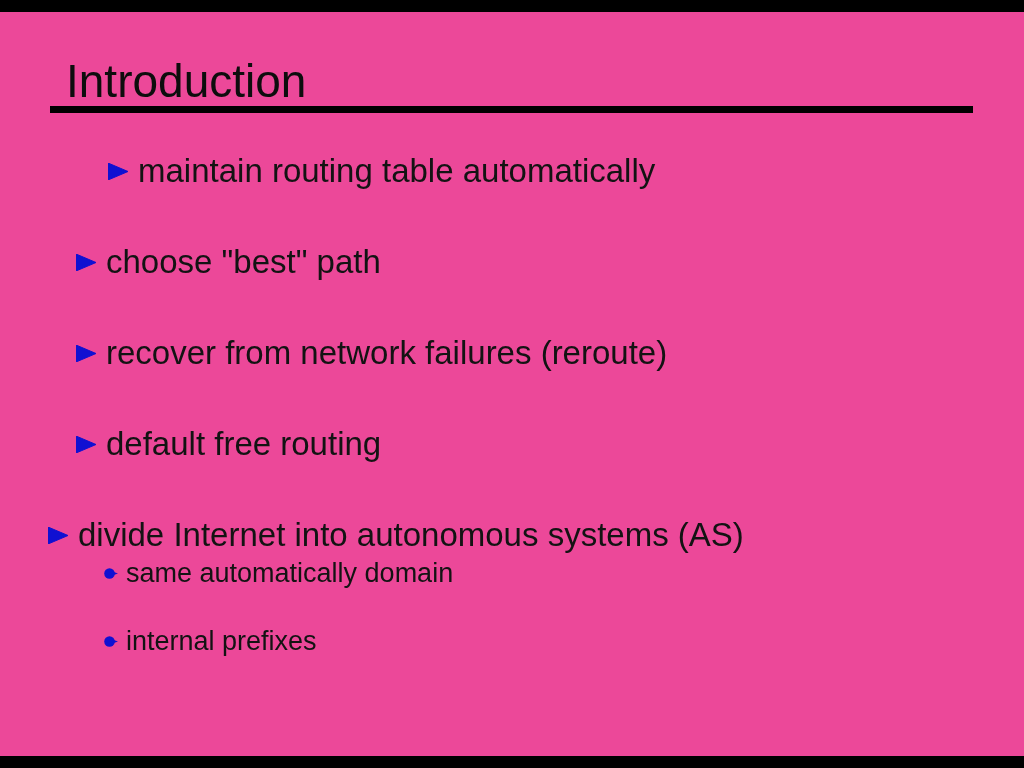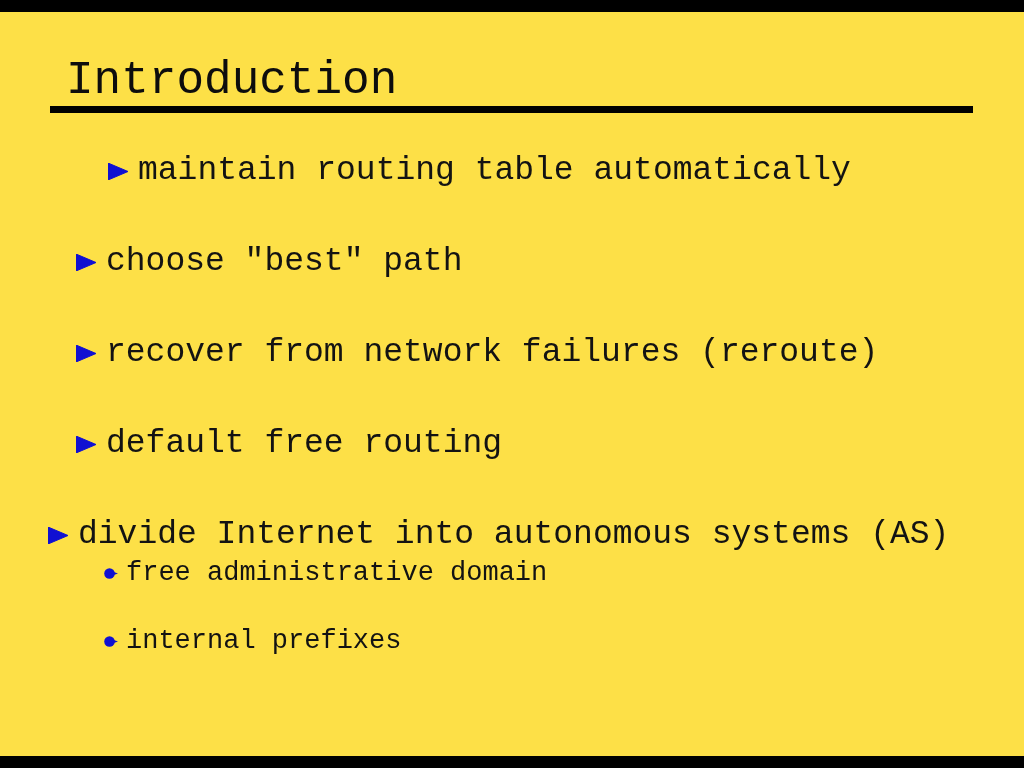--- a/index.html
+++ b/index.html
@@ -4,23 +4,23 @@
 <style>
   html, body {
     margin: 0;
     padding: 0;
     background: #ffffff;
   }
   .slide {
     position: relative;
     width: 1024px;
     height: 768px;
-    background: #fde047;
+    background: #ec4899;
     overflow: hidden;
-    font-family: Liberation Mono, monospace;
+    font-family: Liberation Sans, sans-serif;
     color: #111111;
   }
   .edge-bar {
     position: absolute;
     left: 0;
     width: 1024px;
     height: 12px;
     background: #000000;
   }
   .edge-bar.top { top: 0; }
@@ -141,21 +141,21 @@
       <polygon points="0,0 20,8.5 0,17" fill="#1010d2" stroke="#1010d2" stroke-width="1" stroke-linejoin="round"></polygon>
     </svg>
     <span class="btext">divide Internet into autonomous systems (AS)</span>
   </div>
 
   <div class="sub-row sub-1">
     <svg class="dot" viewBox="0 0 15 11">
       <polygon points="7,3 14,5.5 7,8" fill="#1010d2"></polygon>
       <circle cx="5.5" cy="5.5" r="5.3" fill="#1010d2"></circle>
     </svg>
-    <span class="stext">free administrative domain</span>
+    <span class="stext">same automatically domain</span>
   </div>
 
 
   <div class="sub-row sub-3">
     <svg class="dot" viewBox="0 0 15 11">
       <polygon points="7,3 14,5.5 7,8" fill="#1010d2"></polygon>
       <circle cx="5.5" cy="5.5" r="5.3" fill="#1010d2"></circle>
     </svg>
     <span class="stext">internal prefixes</span>
   </div>

